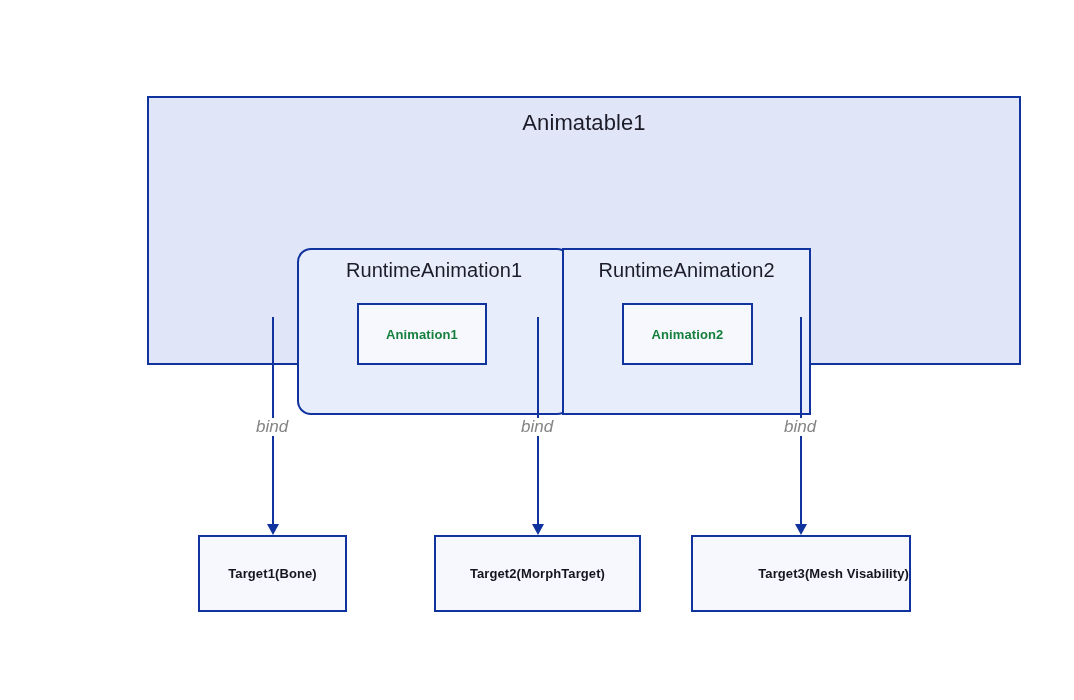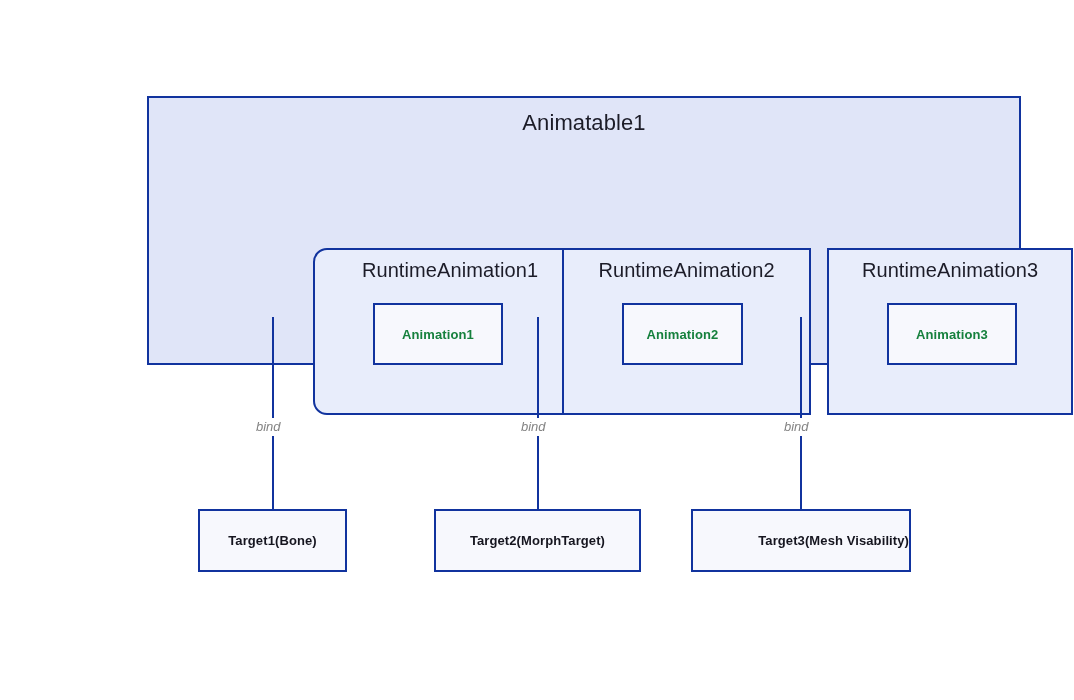--- a/index.html
+++ b/index.html
@@ -46,21 +46,21 @@
 
   
   .runtime-box {
     position: absolute;
     top: 150px;
     height: 167px;
     background: #e8edfb;
     border: 2px solid #11339e;
     box-sizing: border-box;
   }
-  .runtime-box.rt1 { left: 164px; width: 274px; border-radius: 14px; }
+  .runtime-box.rt1 { left: 148px; width: 274px; border-radius: 14px; }
   .runtime-box.rt2 { left: 413px; width: 249px; padding-left: 26px; }
   .runtime-box.rt3 { left: 678px; width: 246px; }
 
   .runtime-title {
     position: absolute;
     left: 0;
     top: 9px;
     width: 100%;
     text-align: center;
     font-size: 20px;
@@ -75,21 +75,21 @@
     top: 53px;
     height: 62px;
     background: #f7f8fd;
     border: 2px solid #11339e;
     box-sizing: border-box;
     display: flex;
     align-items: center;
     justify-content: center;
   }
   .animation-box.an1 { left: 58px;  width: 130px; }
-  .animation-box.an2 { left: 58px;  width: 121px; }
+  .animation-box.an2 { left: 58px;  width: 131px; }
   .animation-box.an3 { left: 58px;  width: 130px; }
   .animation-label {
     font-size: 13px;
     font-weight: bold;
     color: #15803d;
     letter-spacing: 0.1px;
   }
 
   
   .connector {
@@ -109,37 +109,37 @@
     border-right: 6px solid transparent;
     border-top: 11px solid #11339e;
   }
   .arrowhead.a1 { left: 267px; top: 524px; }
   .arrowhead.a2 { left: 532px; top: 524px; }
   .arrowhead.a3 { left: 795px; top: 524px; }
 
   
   .bind-label {
     position: absolute;
-    font-size: 13px;
+    font-size: 17px;
     font-style: italic;
     color: #848484;
     background: #ffffff;
     padding: 1px 4px;
     line-height: 16px;
     white-space: nowrap;
   }
   .bind-label.b1 { left: 252px; top: 418px; }
   .bind-label.b2 { left: 517px; top: 418px; }
   .bind-label.b3 { left: 780px; top: 418px; }
 
   
   .target-box {
     position: absolute;
-    top: 509px;
-    height: 63px;
+    top: 535px;
+    height: 77px;
     background: #f7f8fd;
     border: 2px solid #11339e;
     box-sizing: border-box;
     display: flex;
     align-items: center;
     justify-content: center;
   }
   .target-box.t1 { left: 198px; width: 149px; }
   .target-box.t2 { left: 434px; width: 207px; }
   .target-box.t3 { left: 691px; width: 220px; justify-content: flex-end; }
@@ -165,26 +165,20 @@
       </div>
     </div>
 
     <div class="runtime-box rt2">
       <div class="runtime-title">RuntimeAnimation2</div>
       <div class="animation-box an2">
         <span class="animation-label">Animation2</span>
       </div>
     </div>
 
-    <div class="runtime-box rt3">
-      <div class="runtime-title">RuntimeAnimation3</div>
-      <div class="animation-box an3">
-        <span class="animation-label">Animation3</span>
-      </div>
-    </div>
   </div>
 
   <div class="connector c1"></div>
   <div class="connector c2"></div>
   <div class="connector c3"></div>
 
   <div class="arrowhead a1"></div>
   <div class="arrowhead a2"></div>
   <div class="arrowhead a3"></div>
 

